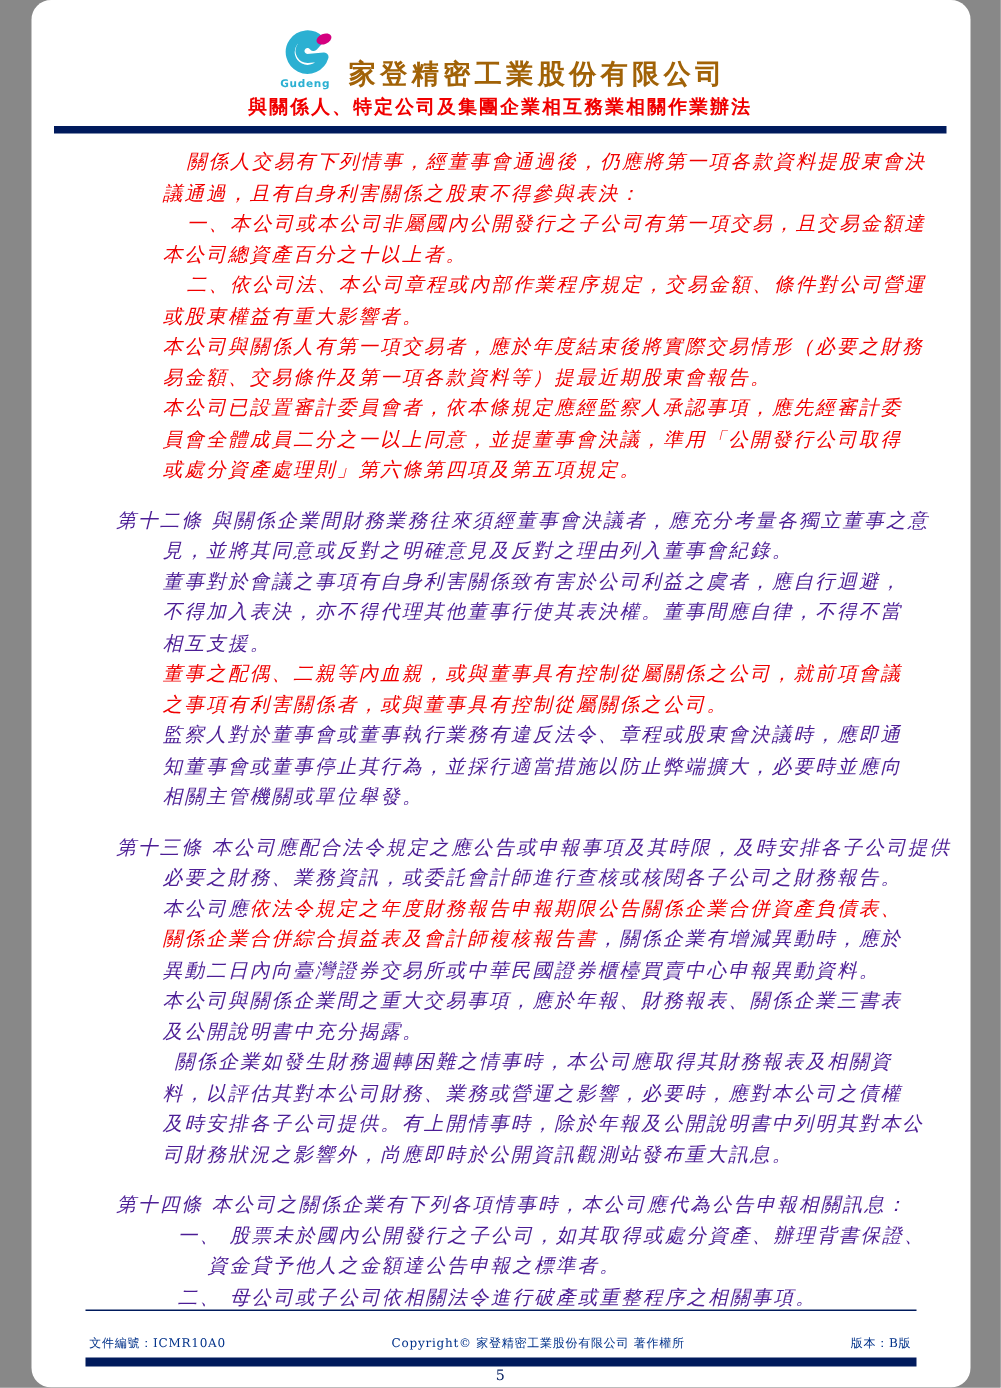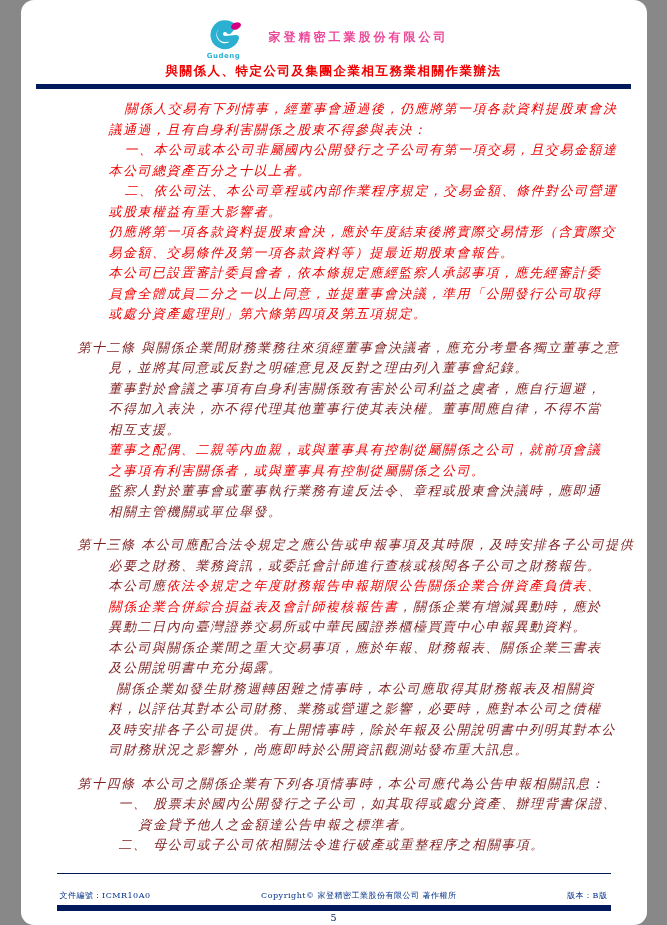--- a/index.html
+++ b/index.html
@@ -5,29 +5,29 @@
   html,body{margin:0;padding:0;background:#888;}
   .page{
     position:relative;width:626px;height:925px;margin:0 auto;background:#ffffff;
     font-family:"DejaVu Serif","Liberation Serif",serif;overflow:hidden;border-radius:13px;
   }
   
   .hdr{padding-top:14px;text-align:center;}
   .brand{display:flex;justify-content:center;align-items:flex-end;gap:8px;height:46px;}
   .logo{display:flex;flex-direction:column;align-items:center;line-height:1;}
   .logo-word{font-family:"DejaVu Sans","Liberation Sans",sans-serif;font-size:7px;font-weight:bold;color:var(--teal);letter-spacing:.5px;margin-top:1px;}
-  .company{margin:16px;font-size:12px;font-weight:bold;color:#ec4899;letter-spacing:3px;line-height:1.1;}
+  .company{margin:0;font-size:18px;font-weight:bold;color:#a16207;letter-spacing:3px;line-height:1.1;}
   .doc-title{margin-top:3px;font-size:12.5px;font-weight:bold;color:var(--red);letter-spacing:1.5px;}
   .hdr-rule{height:5px;background:var(--navy);width:595px;margin:4px auto 0;}
   
   .docbody{margin:10px 55px 0 88px;font-size:13px;letter-spacing:1.5px;color:#000;}
   .article{margin-bottom:13px;font-style:italic;}
   .tline{line-height:20.5px;white-space:nowrap;}
   .seg-r{color:var(--red);}
-  .seg-k{color:#7f1d1d;text-align:right;}
+  .seg-k{color:#4c1d95;text-align:right;}
   
   .ftr{position:absolute;left:36px;right:36px;bottom:3px;}
   .f-thin{height:1px;background:var(--navy);}
   .f-row{display:flex;justify-content:space-between;align-items:center;
          font-size:8px;color:var(--fnavy);padding:16px 3px 4px;letter-spacing:.5px;}
   .f-thick{height:6px;background:var(--navy);}
   .pagenum{text-align:center;font-size:9.5px;color:var(--navy);margin-top:2px;line-height:1;}
 </style>
 </head>
 <body>
@@ -50,35 +50,36 @@
   </header>
 
   <main class="docbody">
       <div class="article">
         <div class="tline" style="margin-left: 16px;"><span class="seg-r">關係人交易有下列情事，經董事會通過後，仍應將第一項各款資料提股東會決</span></div>
         <div class="tline"><span class="seg-r">議通過，且有自身利害關係之股東不得參與表決：</span></div>
         <div class="tline" style="margin-left: 16px;"><span class="seg-r">一、本公司或本公司非屬國內公開發行之子公司有第一項交易，且交易金額達</span></div>
         <div class="tline"><span class="seg-r">本公司總資產百分之十以上者。</span></div>
         <div class="tline" style="margin-left: 16px;"><span class="seg-r">二、依公司法、本公司章程或內部作業程序規定，交易金額、條件對公司營運</span></div>
         <div class="tline"><span class="seg-r">或股東權益有重大影響者。</span></div>
-        <div class="tline"><span class="seg-r">仍應將第一項各款資料提股東會決，應於年度結束後將實際交易情形（含實際交</span></div>
+        <div class="tline"><span class="seg-r">本公司與關係人有第一項交易者，應於年度結束後將實際交易情形（必要之財務</span></div>
         <div class="tline"><span class="seg-r">易金額、交易條件及第一項各款資料等）提最近期股東會報告。</span></div>
         <div class="tline"><span class="seg-r">本公司已設置審計委員會者，依本條規定應經監察人承認事項，應先經審計委</span></div>
         <div class="tline"><span class="seg-r">員會全體成員二分之一以上同意，並提董事會決議，準用「公開發行公司取得</span></div>
         <div class="tline"><span class="seg-r">或處分資產處理則」第六條第四項及第五項規定。</span></div>
       </div>
       <div class="article">
         <div class="tline" style="margin-left: -31px;"><span class="seg-k">第十二條 與關係企業間財務業務往來須經董事會決議者，應充分考量各獨立董事之意</span></div>
         <div class="tline"><span class="seg-k">見，並將其同意或反對之明確意見及反對之理由列入董事會紀錄。</span></div>
         <div class="tline"><span class="seg-k">董事對於會議之事項有自身利害關係致有害於公司利益之虞者，應自行迴避，</span></div>
         <div class="tline"><span class="seg-k">不得加入表決，亦不得代理其他董事行使其表決權。董事間應自律，不得不當</span></div>
         <div class="tline"><span class="seg-k">相互支援。</span></div>
         <div class="tline"><span class="seg-r">董事之配偶、二親等內血親，或與董事具有控制從屬關係之公司，就前項會議</span></div>
         <div class="tline"><span class="seg-r">之事項有利害關係者，或與董事具有控制從屬關係之公司。</span></div>
         <div class="tline"><span class="seg-k">監察人對於董事會或董事執行業務有違反法令、章程或股東會決議時，應即通</span></div>
+        <div class="tline"><span class="seg-k">知董事會或董事停止其行為，並採行適當措施以防止弊端擴大，必要時並應向</span></div>
         <div class="tline"><span class="seg-k">相關主管機關或單位舉發。</span></div>
       </div>
       <div class="article">
         <div class="tline" style="margin-left: -31px;"><span class="seg-k">第十三條 本公司應配合法令規定之應公告或申報事項及其時限，及時安排各子公司提供</span></div>
         <div class="tline"><span class="seg-k">必要之財務、業務資訊，或委託會計師進行查核或核閱各子公司之財務報告。</span></div>
         <div class="tline"><span class="seg-k">本公司應</span><span class="seg-r">依法令規定之年度財務報告申報期限公告關係企業合併資產負債表、</span></div>
         <div class="tline"><span class="seg-r">關係企業合併綜合損益表及會計師複核報告書</span><span class="seg-k">，關係企業有增減異動時，應於</span></div>
         <div class="tline"><span class="seg-k">異動二日內向臺灣證券交易所或中華民國證券櫃檯買賣中心申報異動資料。</span></div>
         <div class="tline"><span class="seg-k">本公司與關係企業間之重大交易事項，應於年報、財務報表、關係企業三書表</span></div>
         <div class="tline"><span class="seg-k">及公開說明書中充分揭露。</span></div>

